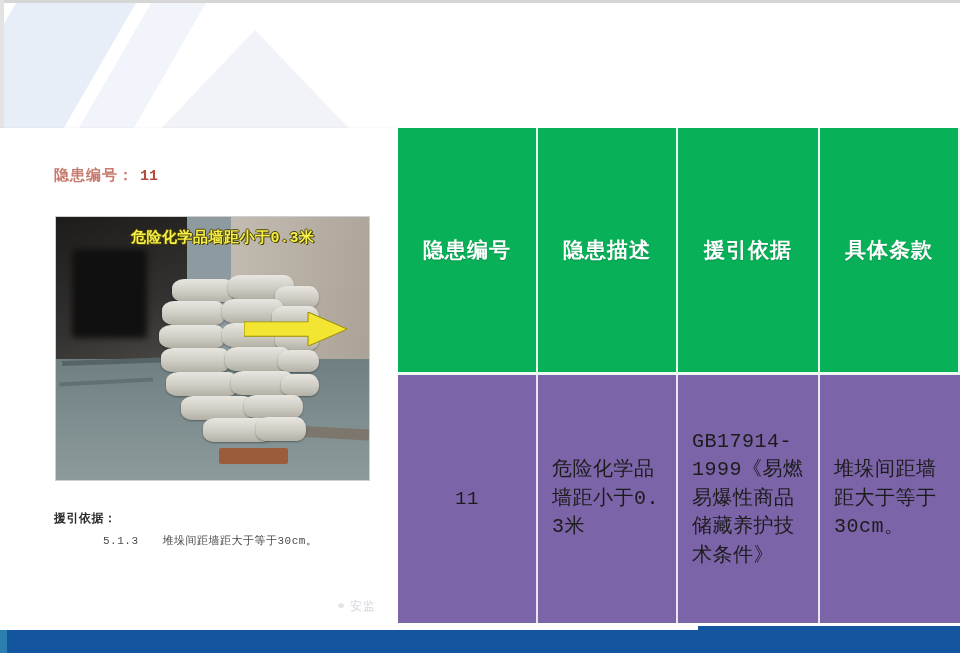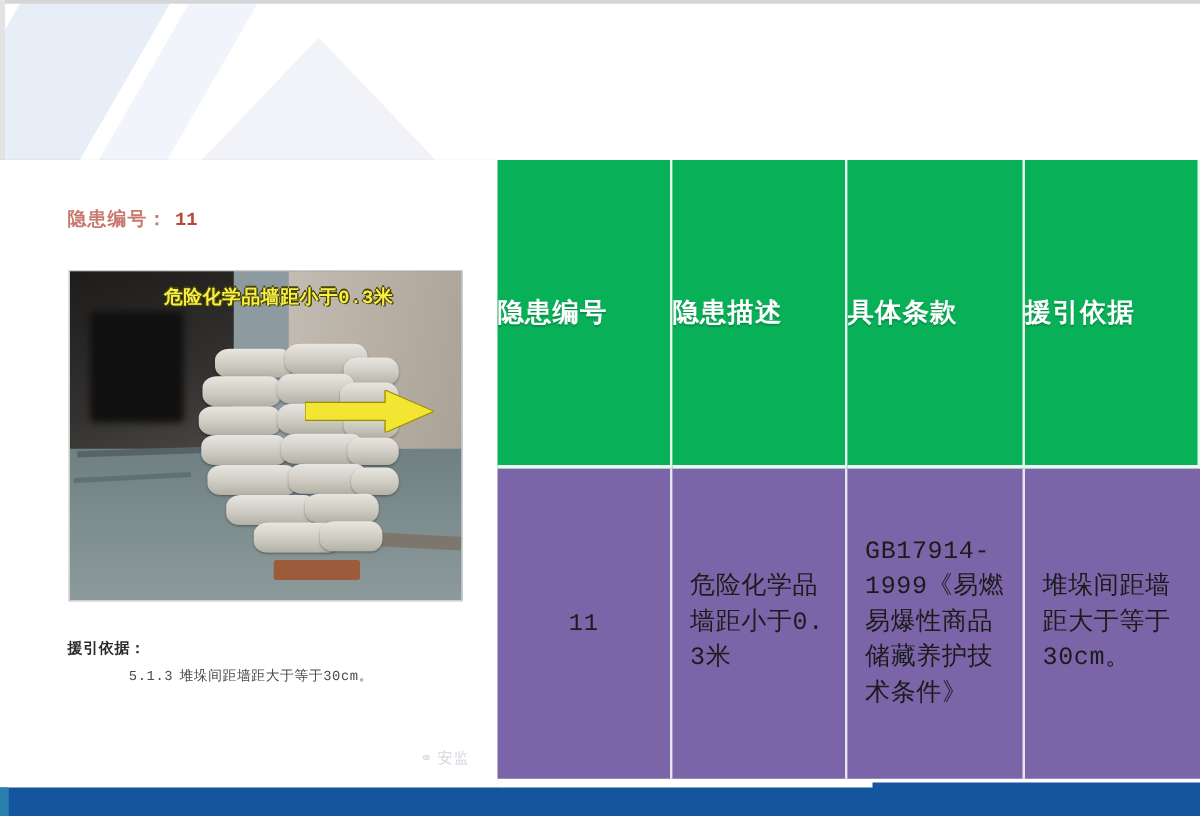--- a/index.html
+++ b/index.html
@@ -199,21 +199,21 @@
     color: #c08d84;
     margin: 0 0 9px 34px;
     letter-spacing: 0.5px;
   }
   .db-clause {
     font-size: 11px;
     color: #4a4a4a;
     margin: 0 0 0 30px;
     letter-spacing: 0.5px;
   }
-  .db-clause .cno { margin-right: 5px; padding-left: 19px; }
+  .db-clause .cno { margin-right: 24px; padding-left: 19px; }
 
   .watermark {
     position: absolute;
     left: 336px; top: 598px;
     font-size: 12px;
     color: #d8d4de;
     white-space: nowrap;
     letter-spacing: 1px;
     z-index: 1;
   }
@@ -234,21 +234,21 @@
     background: #ffffff;
   }
   .hz-cell {
     display: flex;
     align-items: center;
     box-sizing: border-box;
     overflow: hidden;
   }
   .hz-head {
     background: #08b058;
-    justify-content: flex-start;
+    justify-content: center;
     border-right: 2px solid #e9f7ef;
     border-bottom: 3px solid #eafaf1;
   }
   .hz-head:last-of-type { border-right: none; }
   .hz-head-txt {
     color: #ffffff;
     font-size: 21px;
     font-weight: bold;
     letter-spacing: 1px;
     text-shadow: 0 1px 1px rgba(0,0,0,0.18);
@@ -366,24 +366,24 @@
 
   <div class="hz-table">
 
     <div class="hz-cell hz-head">
       <span class="hz-head-txt">隐患编号</span>
     </div>
     <div class="hz-cell hz-head">
       <span class="hz-head-txt">隐患描述</span>
     </div>
     <div class="hz-cell hz-head">
+      <span class="hz-head-txt">援引依据</span>
+    </div>
+    <div class="hz-cell hz-head">
       <span class="hz-head-txt">具体条款</span>
-    </div>
-    <div class="hz-cell hz-head">
-      <span class="hz-head-txt">援引依据</span>
     </div>
 
     <div class="hz-cell hz-data center">
       <span class="hz-data-txt">11</span>
     </div>
     <div class="hz-cell hz-data">
       <span class="hz-data-txt">危险化学品墙距小于0.3米</span>
     </div>
     <div class="hz-cell hz-data">
       <span class="hz-data-txt">GB17914-1999《易燃易爆性商品储藏养护技术条件》</span>

